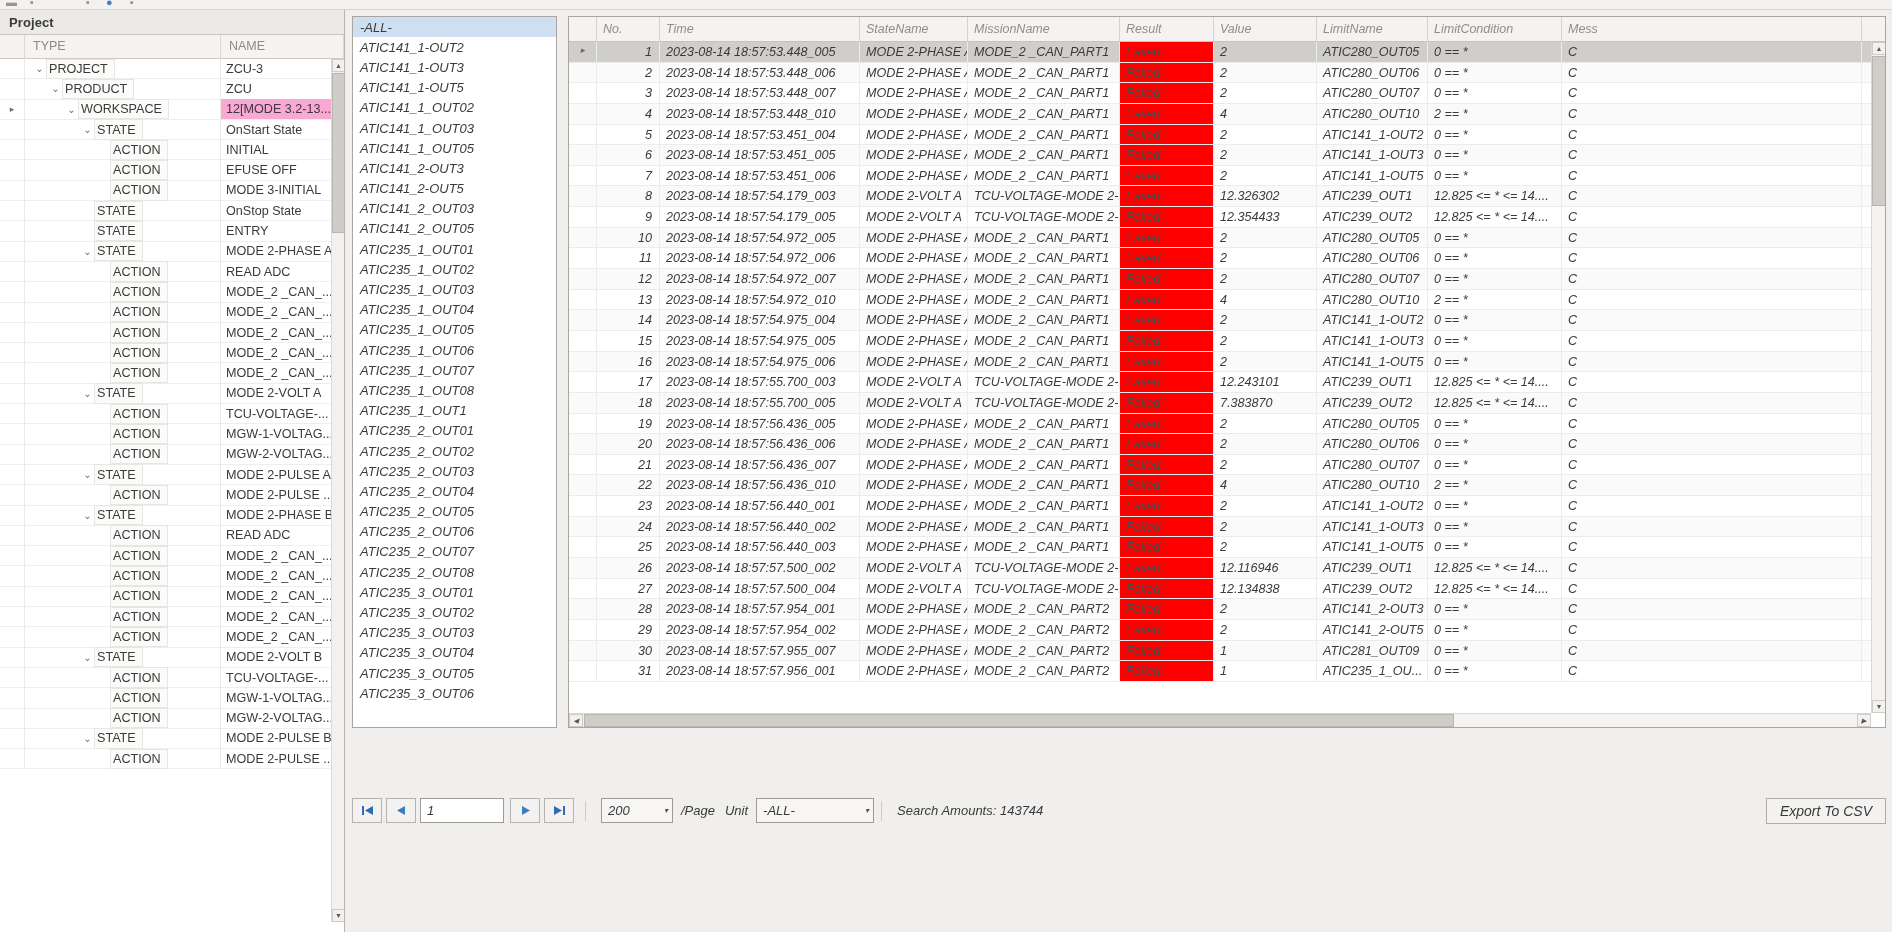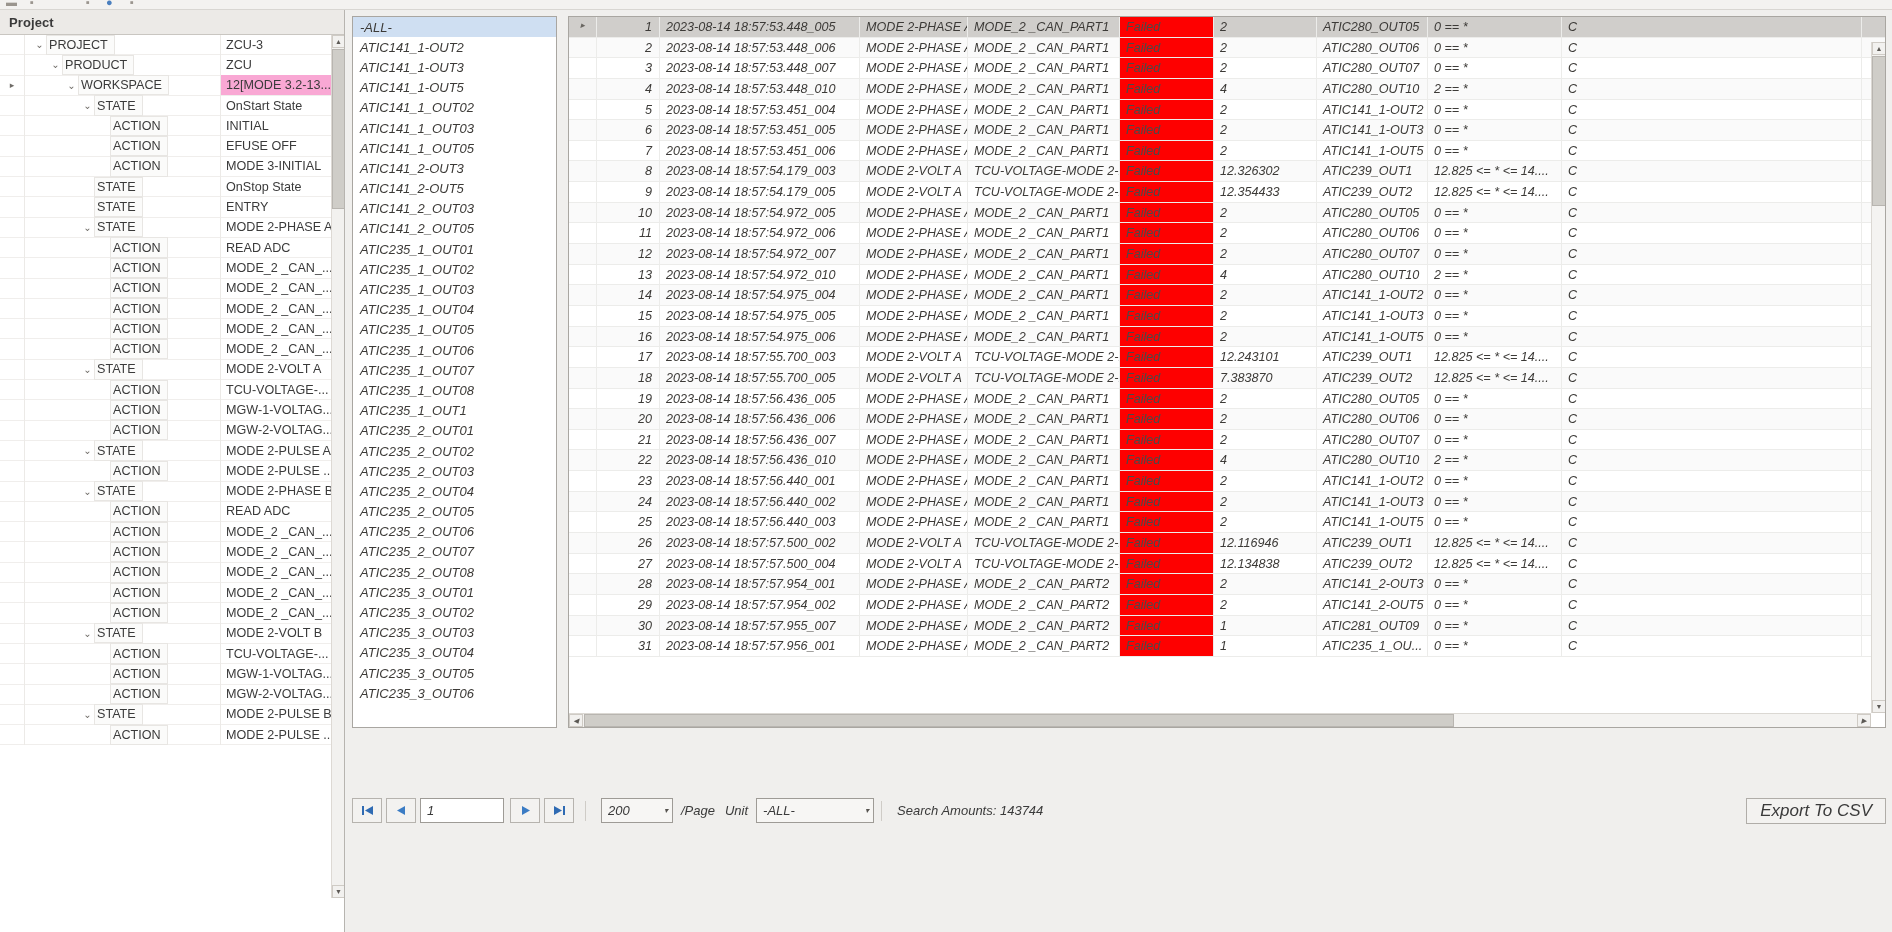--- a/index.html
+++ b/index.html
@@ -130,39 +130,44 @@
   .pageinput { width:84px; height:25px; background:#fff; border:1px solid #9e9b96;
      margin-right:6px; padding-left:6px; font-size:13px; display:flex;
      align-items:center; color:#3a3a3a; }
   .combo { height:25px; background:#f7f6f4; border:1px solid #9e9b96;
      display:flex; align-items:center; justify-content:space-between;
      padding:0 4px 0 6px; font-size:13px; color:#3a3a3a; }
   .combo .caret { font-size:8px; color:#55524e; padding-left:6px; }
   .blabel { font-size:13px; color:#3a3a3a; margin:0 8px; white-space:nowrap; }
   .exportbtn { position:absolute; right:0; height:26px; padding:0 13px;
      background:#f3f2f0; border:1px solid #b0ada8; display:flex;
-     align-items:center; font-size:17px; color:#3a3a3a; }
+     align-items:center; font-size:14px; color:#3a3a3a; }
   .vsep { width:1px; height:20px; background:#cfccc7; margin:0 7px; }
 </style>
 </head>
 <body>
 
 <div id="app">
 
   <div class="topstrip">
     <span class="tbit" style="left:6px;">▬</span>
     <span class="tbit" style="left:30px;">▪</span>
     <span class="tbit" style="left:86px;">▪</span>
     <span class="tbit" style="left:106px;color:#4a7fbe;">●</span>
     <span class="tbit" style="left:130px;">▪</span>
   </div>
 
   <div class="leftpanel">
     <div class="panel-title">Project</div>
 
+    <div class="tree-header">
+      <div class="th th-gutter"></div>
+      <div class="th th-type">TYPE</div>
+      <div class="th th-name">NAME</div>
+    </div>
 
     <div class="tree-body">
       <div id="tree-rows">
           <div class="trow">
             <div class="tgutter" style="font-size: 9px; color: rgb(111, 108, 103);"></div>
             <div class="ttype">
               <span style="display: inline-block; width: 8px;"></span>
               <span class="twist">⌄</span>
               <span class="tbox">PROJECT</span>
             </div>
@@ -522,20 +527,32 @@
             <div class="ulrow">ATIC235_3_OUT01</div>
             <div class="ulrow">ATIC235_3_OUT02</div>
             <div class="ulrow">ATIC235_3_OUT03</div>
             <div class="ulrow">ATIC235_3_OUT04</div>
             <div class="ulrow">ATIC235_3_OUT05</div>
             <div class="ulrow">ATIC235_3_OUT06</div>
           </div>
       </div>
 
       <div class="grid">
+        <div class="ghead">
+          <div class="gh c-mark"></div>
+          <div class="gh c-no">No.</div>
+          <div class="gh c-time">Time</div>
+          <div class="gh c-state">StateName</div>
+          <div class="gh c-miss">MissionName</div>
+          <div class="gh c-res">Result</div>
+          <div class="gh c-val">Value</div>
+          <div class="gh c-lname">LimitName</div>
+          <div class="gh c-lcond">LimitCondition</div>
+          <div class="gh c-mess">Mess</div>
+        </div>
         <div class="gbody">
           <div id="gridrows">
               <div class="grow sel">
                 <div class="gc c-mark" style="text-align: center; padding: 3px 0px 0px; font-size: 9px; color: rgb(106, 103, 98);">▸</div>
                 <div class="gc c-no num">1</div>
                 <div class="gc c-time">2023-08-14 18:57:53.448_005</div>
                 <div class="gc c-state">MODE 2-PHASE A</div>
                 <div class="gc c-miss">MODE_2 _CAN_PART1</div>
                 <div class="gc c-res res">Failed</div>
                 <div class="gc c-val">2</div>

